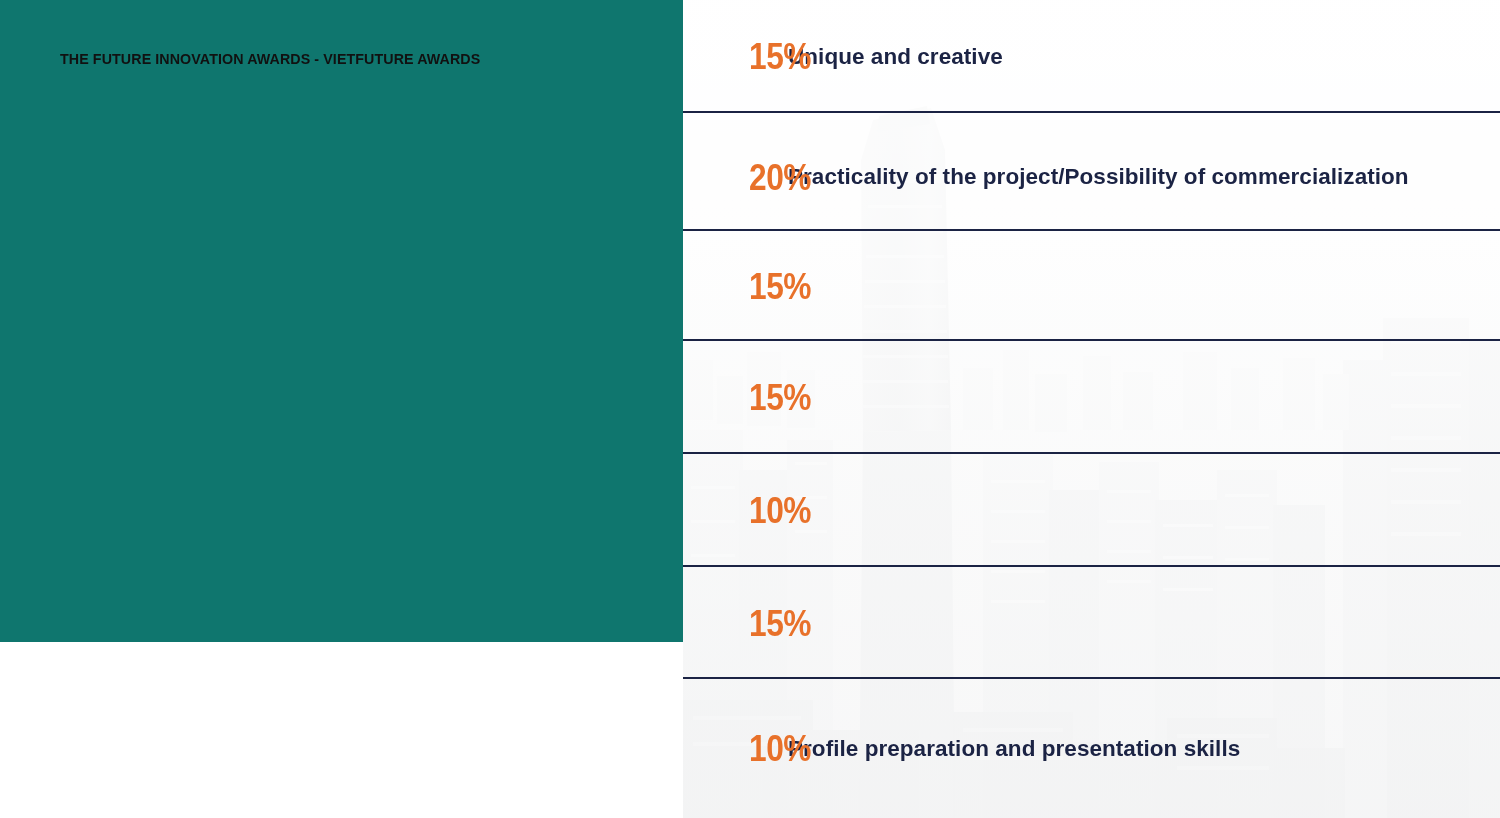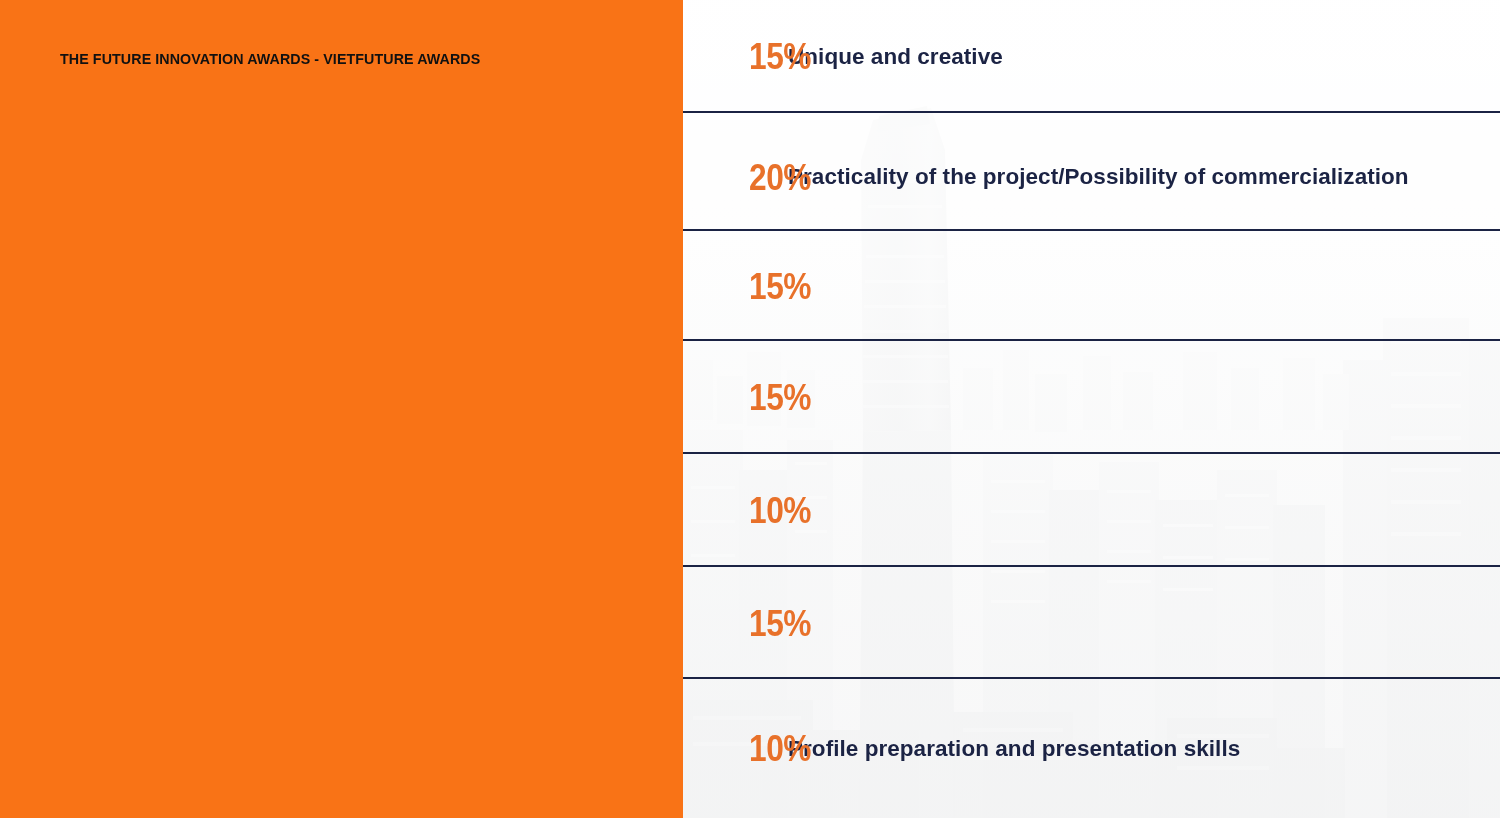--- a/index.html
+++ b/index.html
@@ -12,22 +12,22 @@
   #slide {
     position:relative;
     width:1500px; height:818px;
     background:#ffffff;
   }
 
   
   #left-panel {
     position:absolute;
     left:0; top:0;
-    width:683px; height:818px;
-    background:#f97316;
+    width:683px; height:642px;
+    background:#0f766e;
     z-index:5;
   }
   #kicker {
     position:absolute;
     left:60px; top:50px;
     font-family:"Liberation Sans", sans-serif;
     font-size:15.5px;
     font-weight:bold;
     letter-spacing:0.1px;
     color:#111111;

